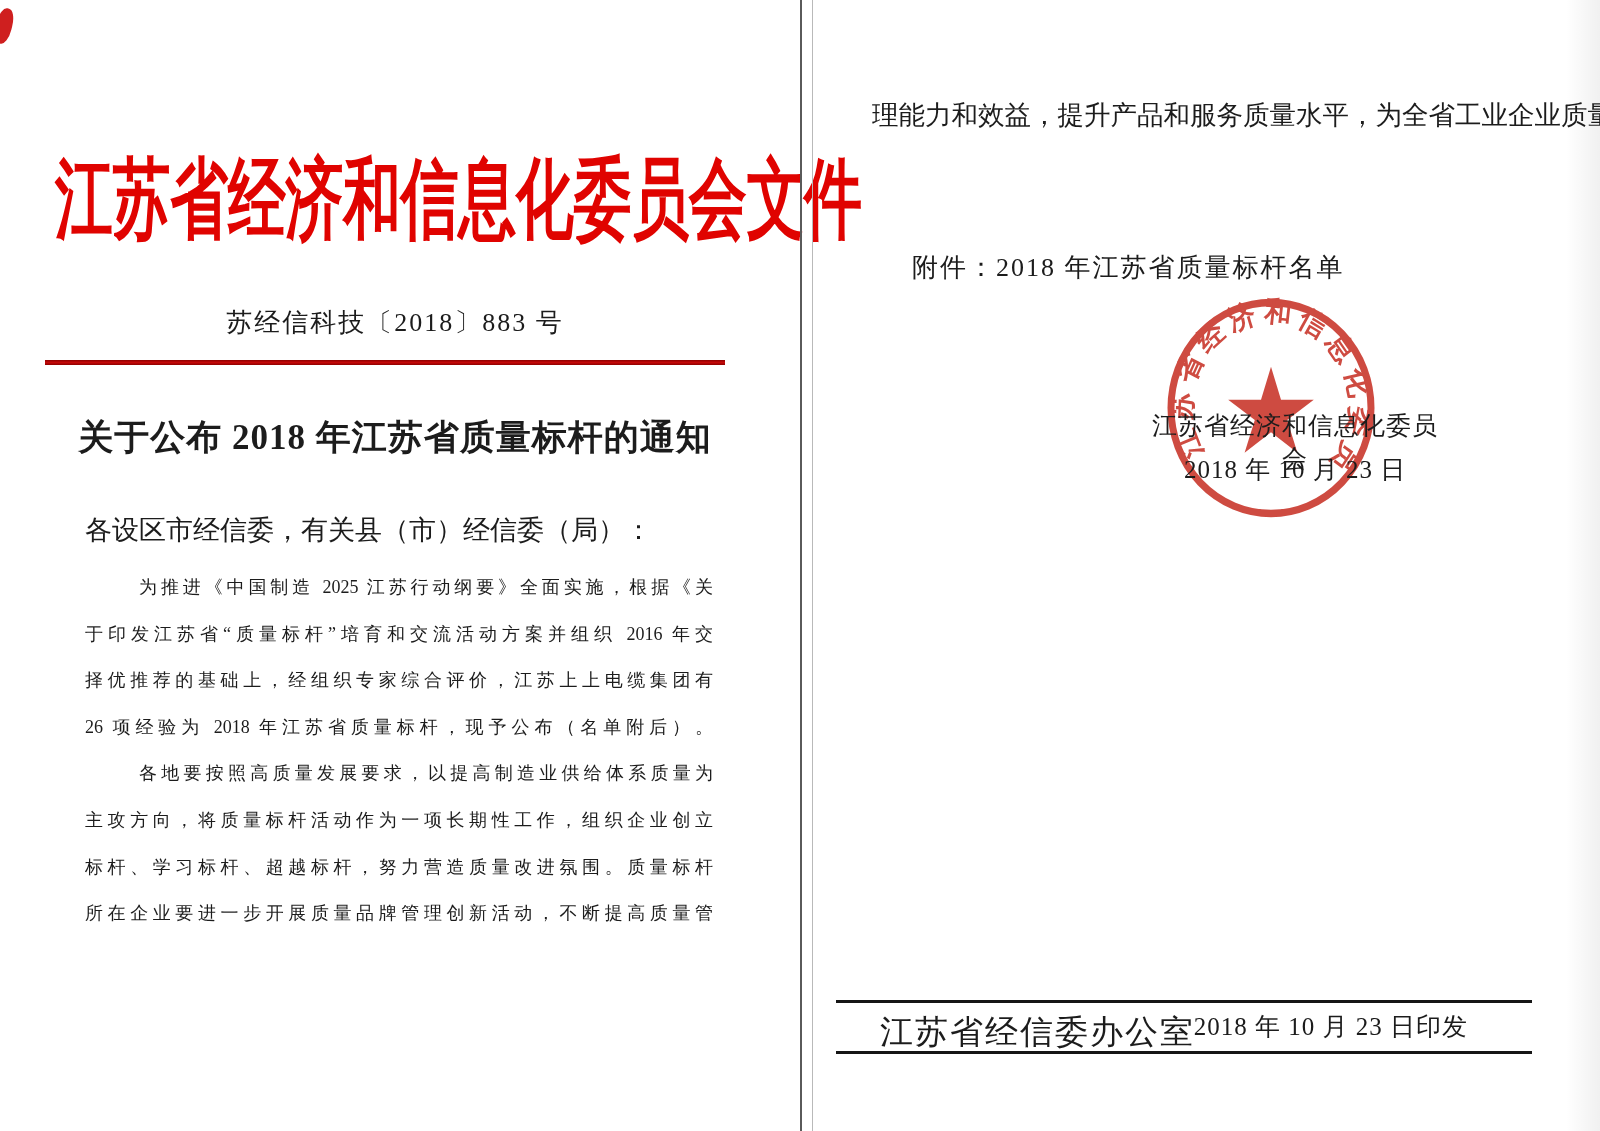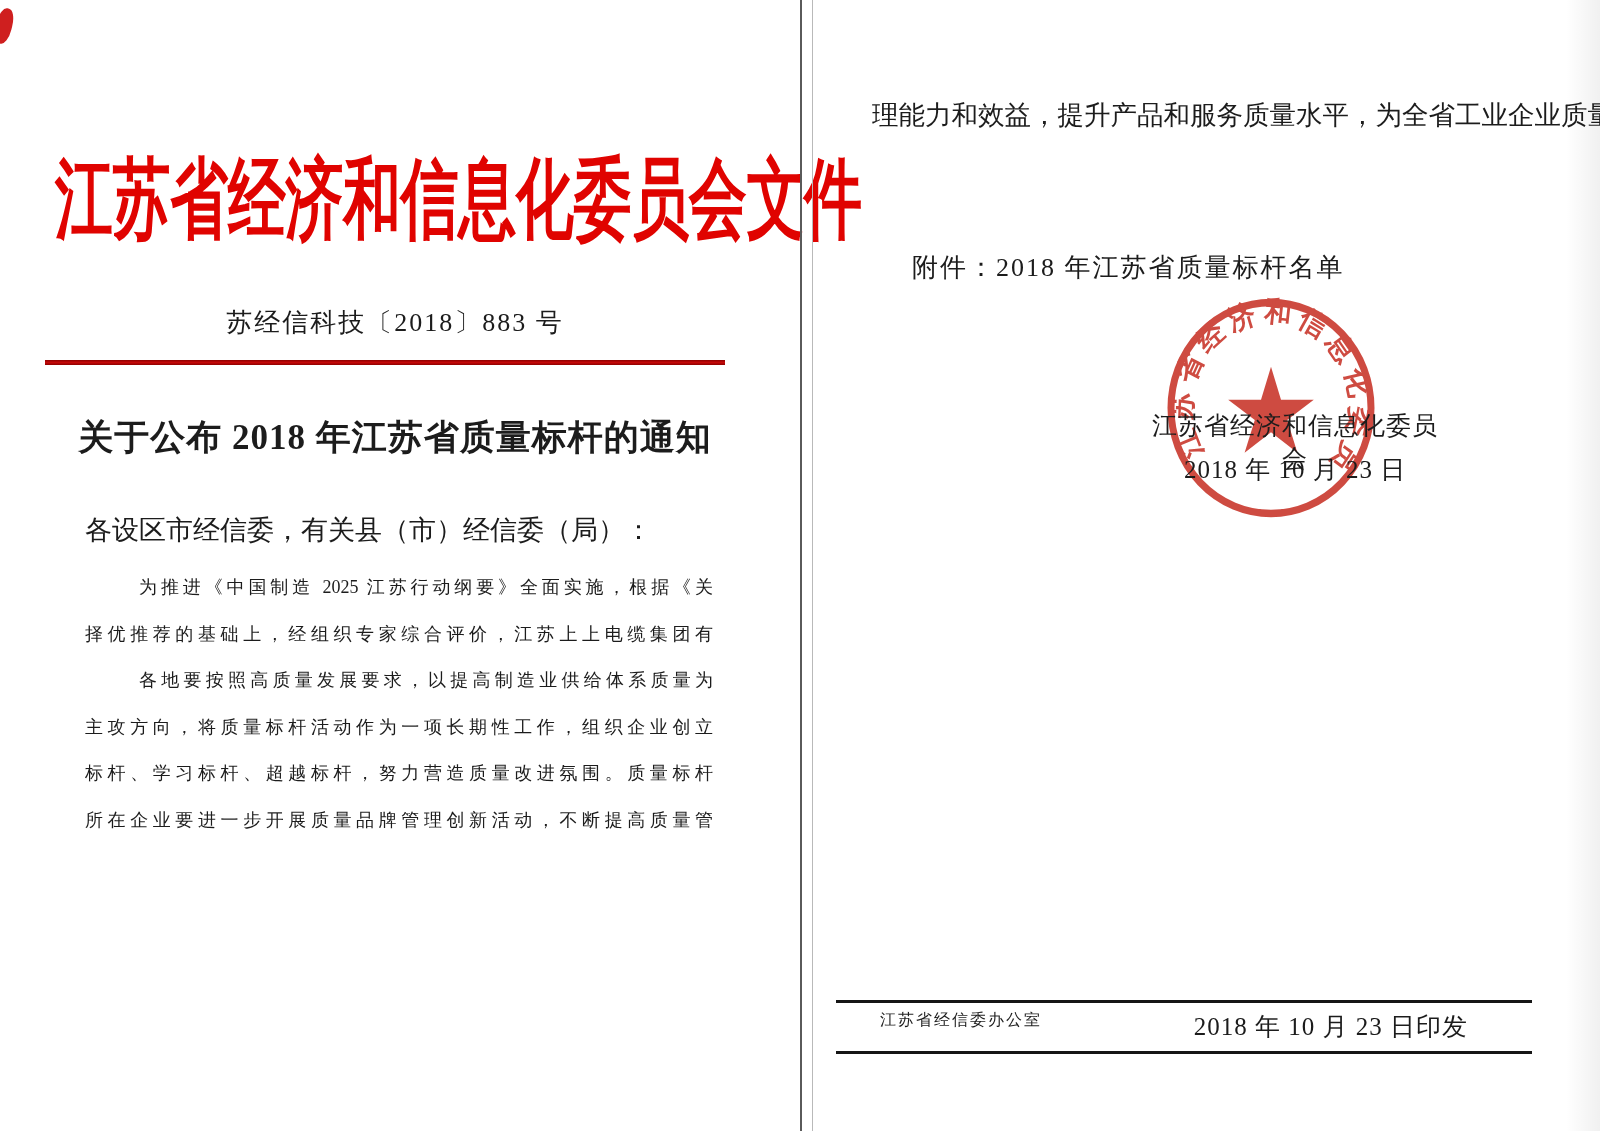--- a/index.html
+++ b/index.html
@@ -38,21 +38,21 @@
   .attachment{position:absolute;left:912px;top:250px;font-size:26px;letter-spacing:2px;}
   .signer{position:absolute;left:1140px;top:409px;width:310px;text-align:center;
           font-size:25px;letter-spacing:1px;}
   .sign-date{position:absolute;left:1170px;top:453px;width:250px;text-align:center;
              font-size:25px;letter-spacing:1px;}
   .stamp{position:absolute;left:1163px;top:294px;width:216px;height:228px;
          opacity:0.84;mix-blend-mode:multiply;}
 
   .footer-line-top{position:absolute;left:836px;top:1000px;width:696px;height:3px;background:#161616;}
   .footer-line-bottom{position:absolute;left:836px;top:1051px;width:696px;height:3px;background:#161616;}
-  .footer-office{position:absolute;left:880px;top:1010px;font-size:16px;letter-spacing:2px;}
+  .footer-office{position:absolute;left:880px;top:1010px;font-size:33px;letter-spacing:2px;}
   .footer-printdate{position:absolute;left:1100px;top:1010px;width:368px;text-align:right;
                     font-size:25px;letter-spacing:1px;}
 </style>
 </head>
 <body>
 
 <div class="scan">
 
   <div class="corner-artifact"></div>
 
@@ -62,21 +62,23 @@
     <div class="doc-number">苏经信科技〔2018〕883 号</div>
 
     <div class="red-rule"></div>
 
     <div class="doc-title">关于公布 2018 年江苏省质量标杆的通知</div>
 
     <div class="salutation">各设区市经信委，有关县（市）经信委（局）：</div>
 
     <div class="body-text">
       <div class="bline indent">为推进《中国制造 2025 江苏行动纲要》全面实施，根据《关</div>
+      <div class="bline">于印发江苏省“质量标杆”培育和交流活动方案并组织 2016 年交</div>
       <div class="bline">择优推荐的基础上，经组织专家综合评价，江苏上上电缆集团有</div>
+      <div class="bline">26 项经验为 2018 年江苏省质量标杆，现予公布（名单附后）。</div>
       <div class="bline indent">各地要按照高质量发展要求，以提高制造业供给体系质量为</div>
       <div class="bline">主攻方向，将质量标杆活动作为一项长期性工作，组织企业创立</div>
       <div class="bline">标杆、学习标杆、超越标杆，努力营造质量改进氛围。质量标杆</div>
       <div class="bline">所在企业要进一步开展质量品牌管理创新活动，不断提高质量管</div>
     </div>
   </div>
 
   <div class="seam-dark"></div>
   <div class="seam-light"></div>
 

